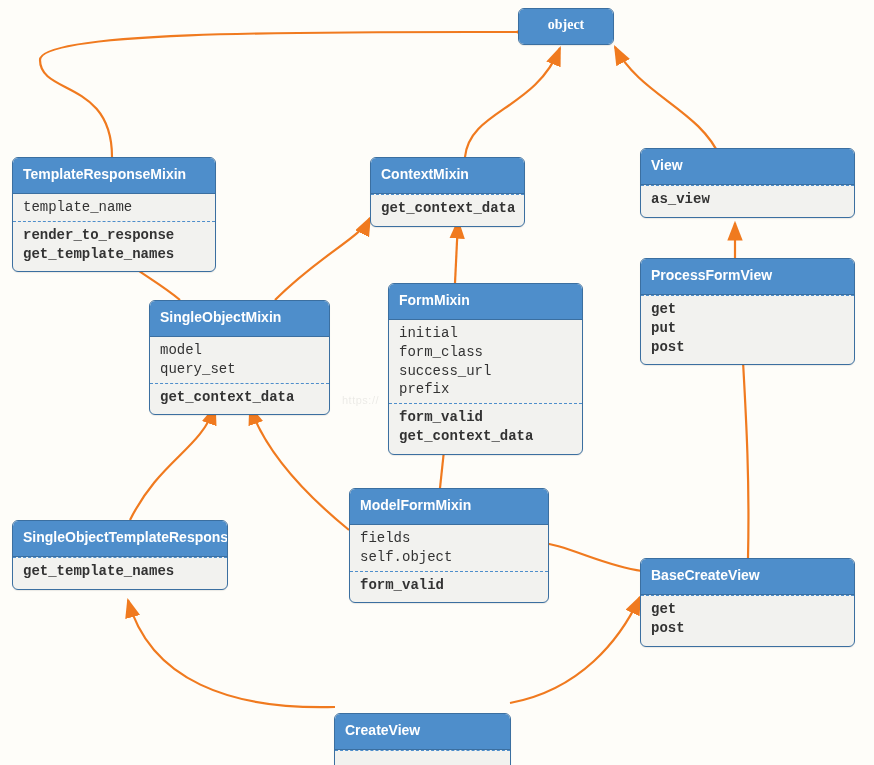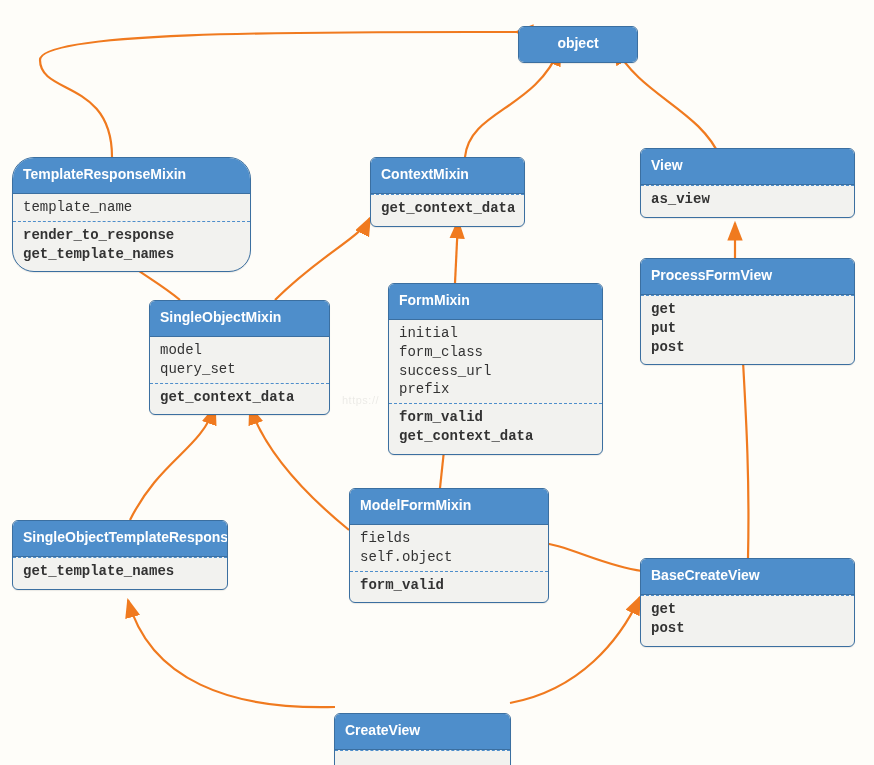--- a/index.html
+++ b/index.html
@@ -106,25 +106,25 @@
       <path d="M 642 571 C 600 565, 570 545, 529 540"></path>
 
       <path d="M 748 558 C 750 470, 745 400, 742 343"></path>
 
       <path d="M 335 707 C 230 710, 150 680, 128 600"></path>
 
       <path d="M 510 703 C 580 690, 620 640, 640 597"></path>
     </g>
   </svg>
 
-  <div class="node compact" style="left:518px; top:26px; width:120px;">
+  <div class="node compact" style="left:518px; top:8px; width:96px;font-family:Liberation Serif, serif;">
     <div class="title">object</div>
   </div>
 
-  <div class="node" style="left:12px; top:157px; width:239px;border-radius:22px;">
+  <div class="node" style="left:12px; top:157px; width:204px;">
     <div class="title">TemplateResponseMixin</div>
     <div class="section attrs">template_name</div>
     <div class="section methods">render_to_response<br>get_template_names</div>
   </div>
 
   <div class="node" style="left:370px; top:157px; width:155px;">
     <div class="title">ContextMixin</div>
     <div class="section methods" style="border-top:1px dashed #4e8ecb;">get_context_data</div>
   </div>
 
@@ -137,21 +137,21 @@
     <div class="title">ProcessFormView</div>
     <div class="section methods" style="border-top:1px dashed #4e8ecb;">get<br>put<br>post</div>
   </div>
 
   <div class="node" style="left:141px; top:300px; width:181px;margin-left:8px;">
     <div class="title">SingleObjectMixin</div>
     <div class="section attrs">model<br>query_set</div>
     <div class="section methods">get_context_data</div>
   </div>
 
-  <div class="node" style="left:388px; top:283px; width:215px;">
+  <div class="node" style="left:388px; top:283px; width:195px;">
     <div class="title">FormMixin</div>
     <div class="section attrs">initial<br>form_class<br>success_url<br>prefix</div>
     <div class="section methods">form_valid<br>get_context_data</div>
   </div>
 
   <div class="node" style="left:12px; top:520px; width:216px;">
     <div class="title">SingleObjectTemplateResponseMixin</div>
     <div class="section methods" style="border-top:1px dashed #4e8ecb;">get_template_names</div>
   </div>
 

